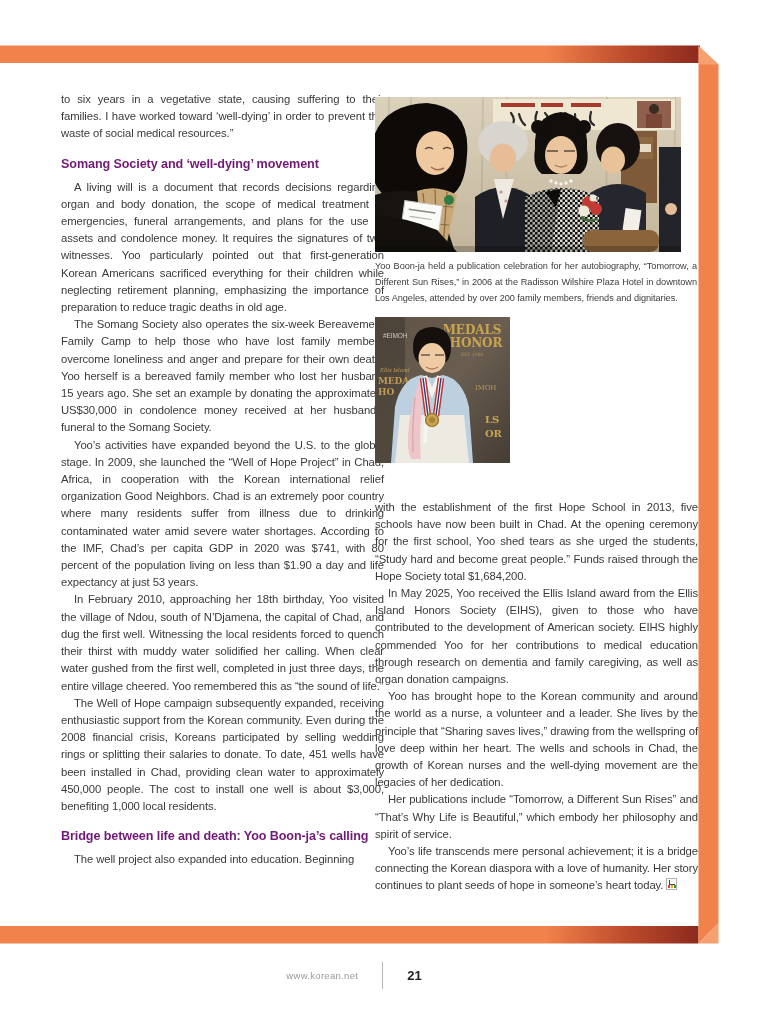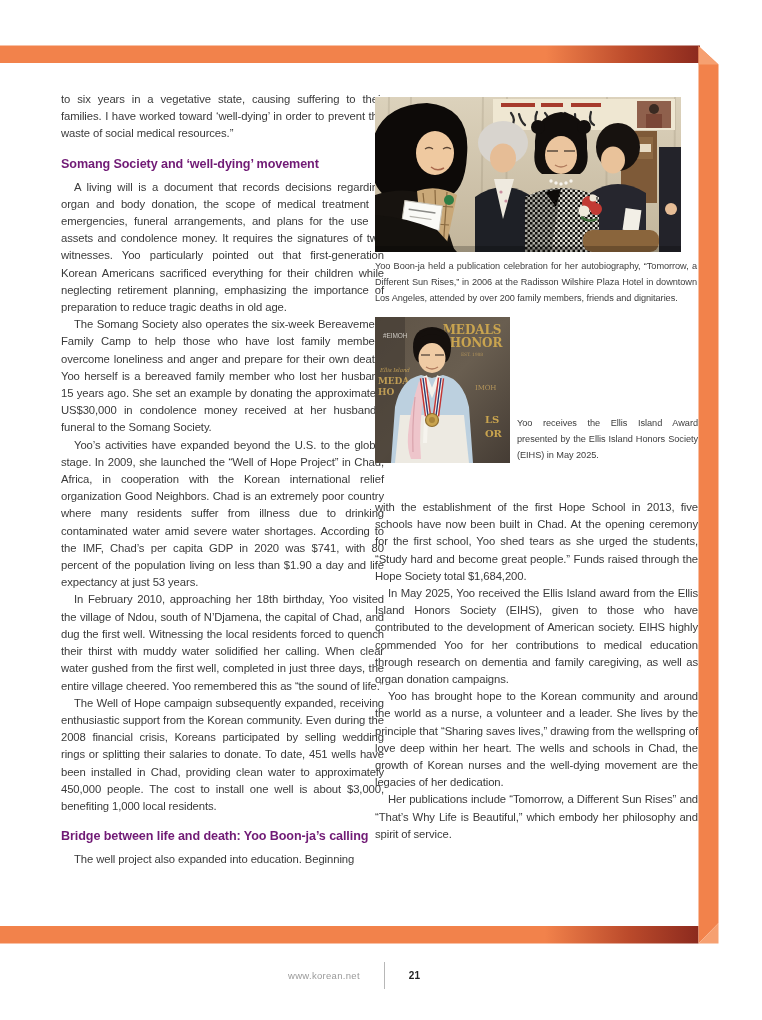--- a/index.html
+++ b/index.html
@@ -33,21 +33,21 @@
   .endmark .em-c { position:absolute; bottom:1px; width:2px; height:3px; }
   .endmark .em1 { left:1px; background:#d44a2a; }
   .endmark .em2 { left:4px; background:#e8b427; }
   .endmark .em3 { left:7px; background:#3d8f4e; }
   #footer {
     position:absolute; left:0; top:962px; width:708px; z-index:1;
     display:flex; align-items:center; justify-content:center; gap:24px;
   }
   #footer .site { color:#9a9a9a; font-size:9.5px; letter-spacing:0.3px; }
   #footer .fdiv { width:1px; height:27px; background:#b7b7b7; }
-  #footer .pnum { color:#222; font-size:10px; font-weight:bold; }
+  #footer .pnum { color:#222; font-size:13px; font-weight:bold; }
 </style>
 </head>
 <body>
 
 <div id="page">
 
   <svg id="ribbon" viewBox="0 0 762 1020" xmlns="http://www.w3.org/2000/svg">
     <defs>
       <linearGradient id="bandGrad" x1="0" y1="0" x2="1" y2="0">
         <stop offset="0" stop-color="#F2824B"></stop>
@@ -243,28 +243,28 @@
               <circle cx="57" cy="103" r="3" fill="#A8843B"></circle>
             </g>
             <path d="M38,30 Q38,11 57,10 Q76,11 76,30 Q76,41 71,45 L43,45 Q38,41 38,30 Z" fill="#15100D"></path>
             <ellipse cx="57" cy="41" rx="13.5" ry="15" fill="#EFCBA4"></ellipse>
             <path d="M46,38 h9 m5,0 h9" stroke="#6B5A4A" stroke-width="1.3" fill="none"></path>
             <path d="M51,50 q6,4 12,0" stroke="#B07B5E" stroke-width="1.3" fill="none"></path>
             <path d="M40,26 Q46,18 57,17 Q68,18 74,26 L74,22 Q66,12 57,12 Q48,12 40,22 Z" fill="#15100D"></path>
           </g>
         </svg>
       </div>
-      <div class="caption caption2">Yoo receives the Ellis Island Award presented by the Ellis Island Honors Society (EIHS) in May 2025.</div>
     </div>
 
     <div class="body2">
       <p class="cont">with the establishment of the first Hope School in 2013, five schools have now been built in Chad. At the opening ceremony for the first school, Yoo shed tears as she urged the students, “Study hard and become great people.” Funds raised through the Hope Society total $1,684,200.</p>
       <p>In May 2025, Yoo received the Ellis Island award from the Ellis Island Honors Society (EIHS), given to those who have contributed to the development of American society. EIHS highly commended Yoo for her contributions to medical education through research on dementia and family caregiving, as well as organ donation campaigns.</p>
       <p>Yoo has brought hope to the Korean community and around the world as a nurse, a volunteer and a leader. She lives by the principle that “Sharing saves lives,” drawing from the wellspring of love deep within her heart. The wells and schools in Chad, the growth of Korean nurses and the well-dying movement are the legacies of her dedication.</p>
       <p>Her publications include “Tomorrow, a Different Sun Rises” and “That’s Why Life is Beautiful,” which embody her philosophy and spirit of service.</p>
+      <p><span>Yoo’s life transcends mere personal achievement; it is a bridge connecting the Korean diaspora with a love of humanity. Her story continues to plant seeds of hope in someone’s heart today.</span><span class="endmark"><i class="em-g"></i><i class="em-c em1"></i><i class="em-c em2"></i><i class="em-c em3"></i></span></p>
     </div>
   </div>
 
   <div id="footer">
     <span class="site">www.korean.net</span>
     <span class="fdiv"></span>
     <span class="pnum">21</span>
   </div>
 
 </div>

